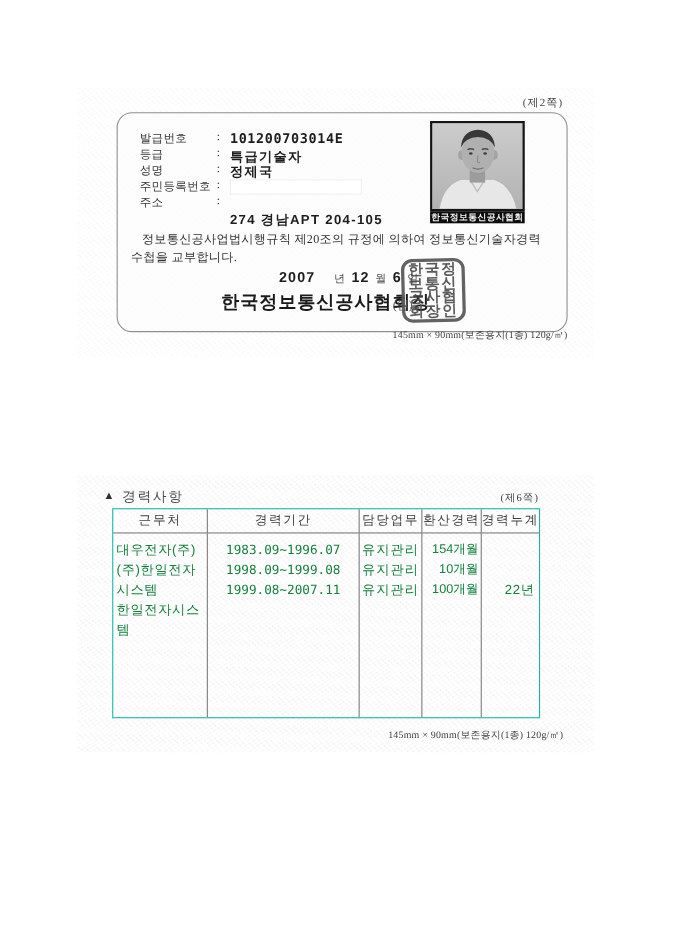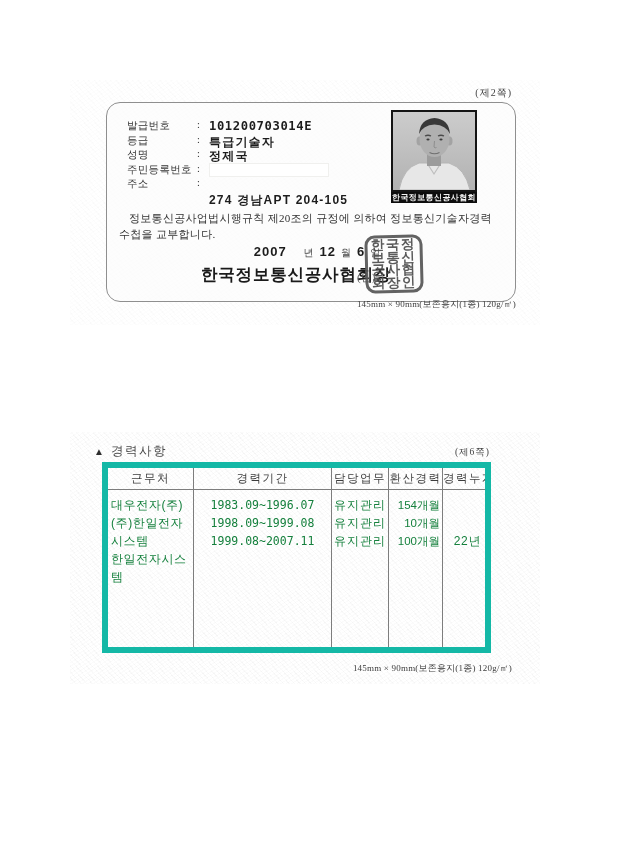--- a/index.html
+++ b/index.html
@@ -80,21 +80,21 @@
   .paper-spec.top{top:298px;right:102px;}
   .paper-spec.bottom{top:662px;right:106px;}
 
   
   .career-title{position:absolute;left:94px;top:443px;display:flex;align-items:center;}
   .career-title .marker{font-size:10px;color:#2e2e2e;margin-right:7px;}
   .career-title .txt{font-size:12.5px;color:#4a4a4a;letter-spacing:1.5px;}
 
   .tbl{
     position:absolute;left:102px;top:462px;width:389px;height:191px;box-sizing:border-box;
-    border:6px solid #14b8a6;display:grid;
+    border:1px solid #14b8a6;display:grid;
     grid-template-columns:86px 138px 57px 54px 1fr;
     grid-template-rows:22px 1fr;
     background:transparent;
   }
   .th{
     border-bottom:1px solid #7d7d7d;border-right:1px solid #7d7d7d;
     font-size:11.5px;color:#3c3c3c;letter-spacing:1.5px;
     text-align:center;line-height:21px;white-space:nowrap;overflow:hidden;
   }
   .th:nth-child(5){border-right:none;}

